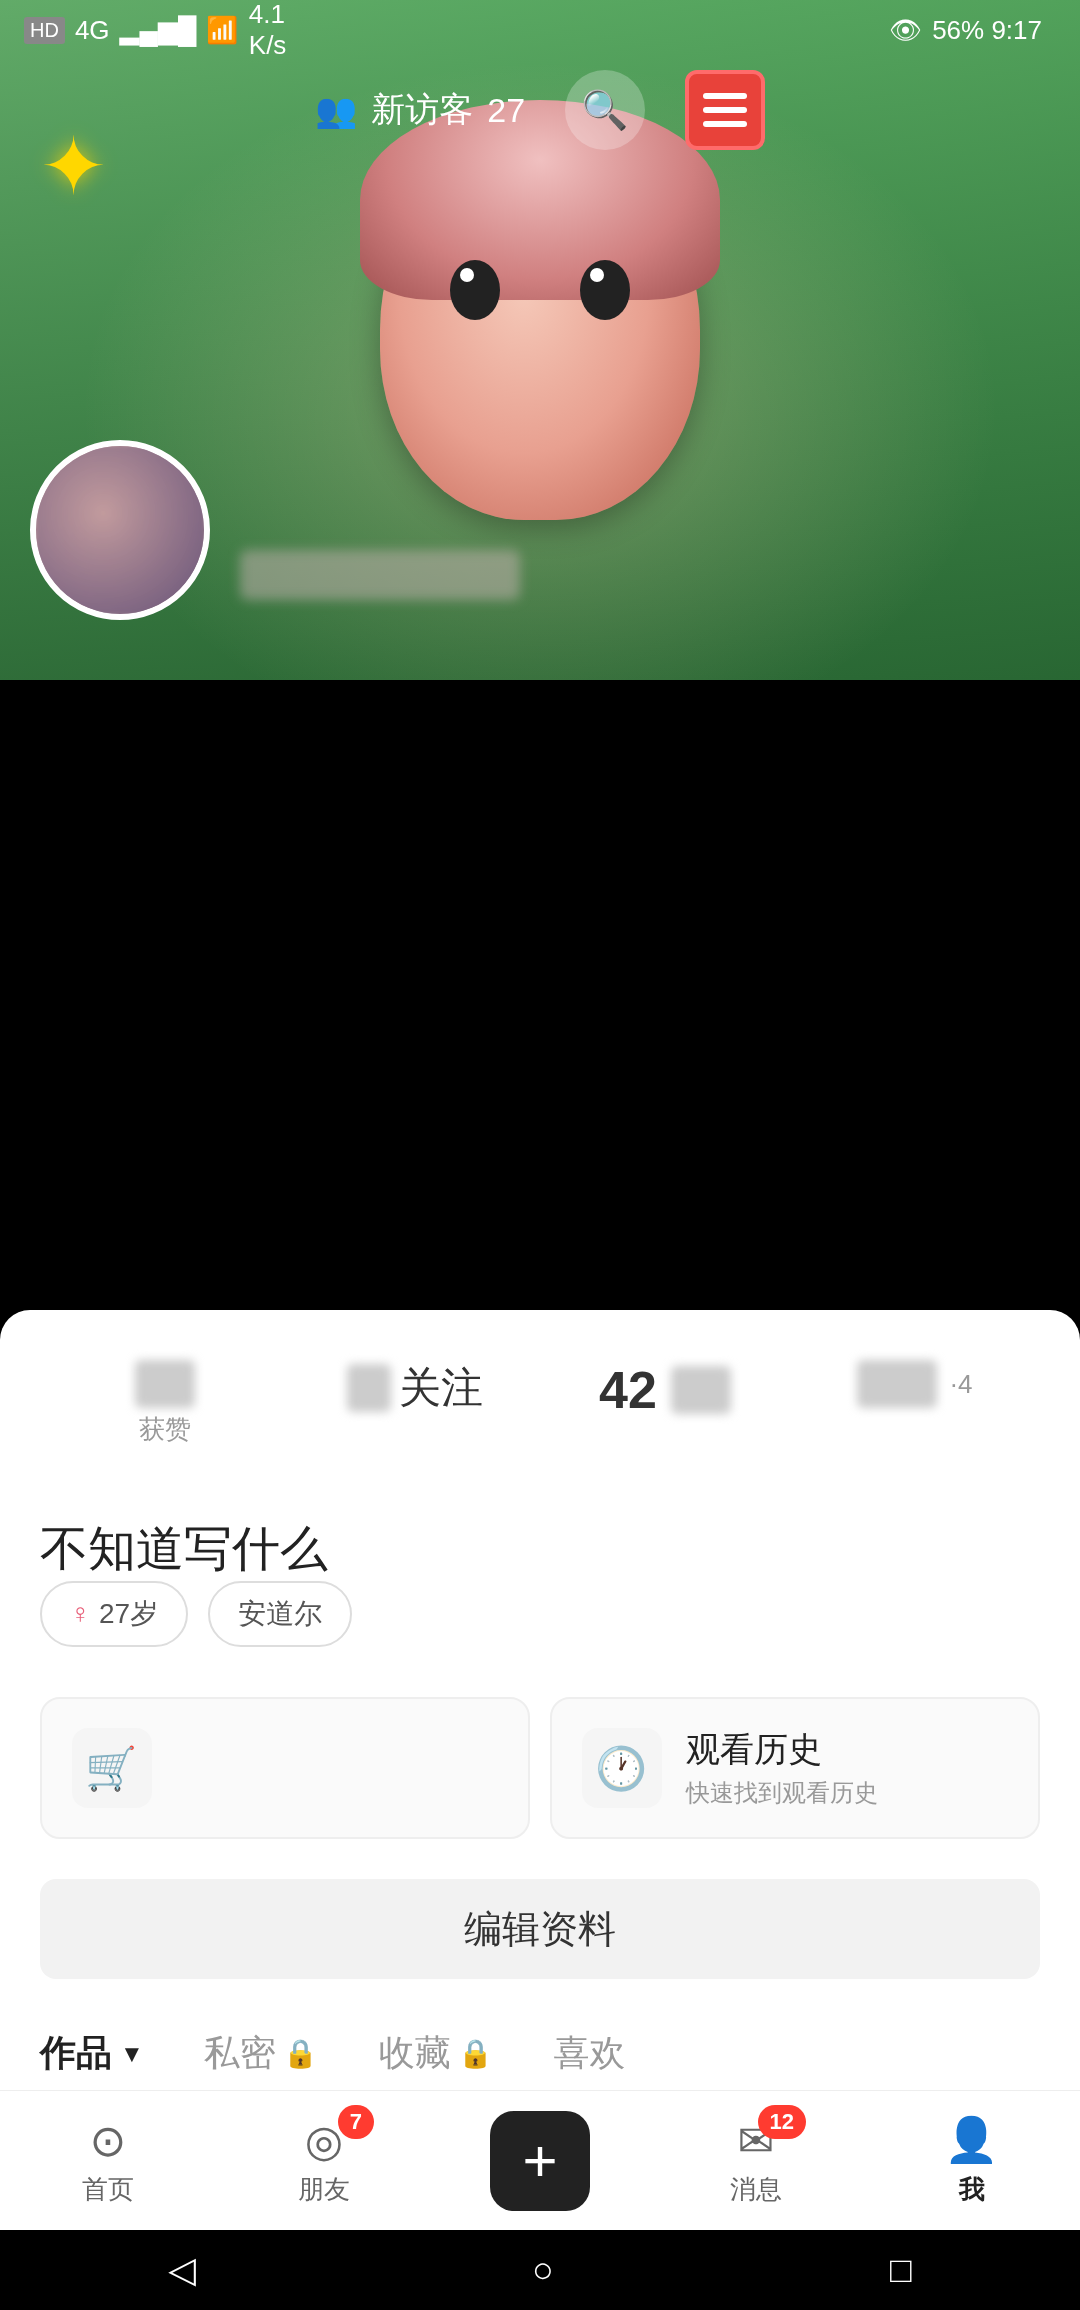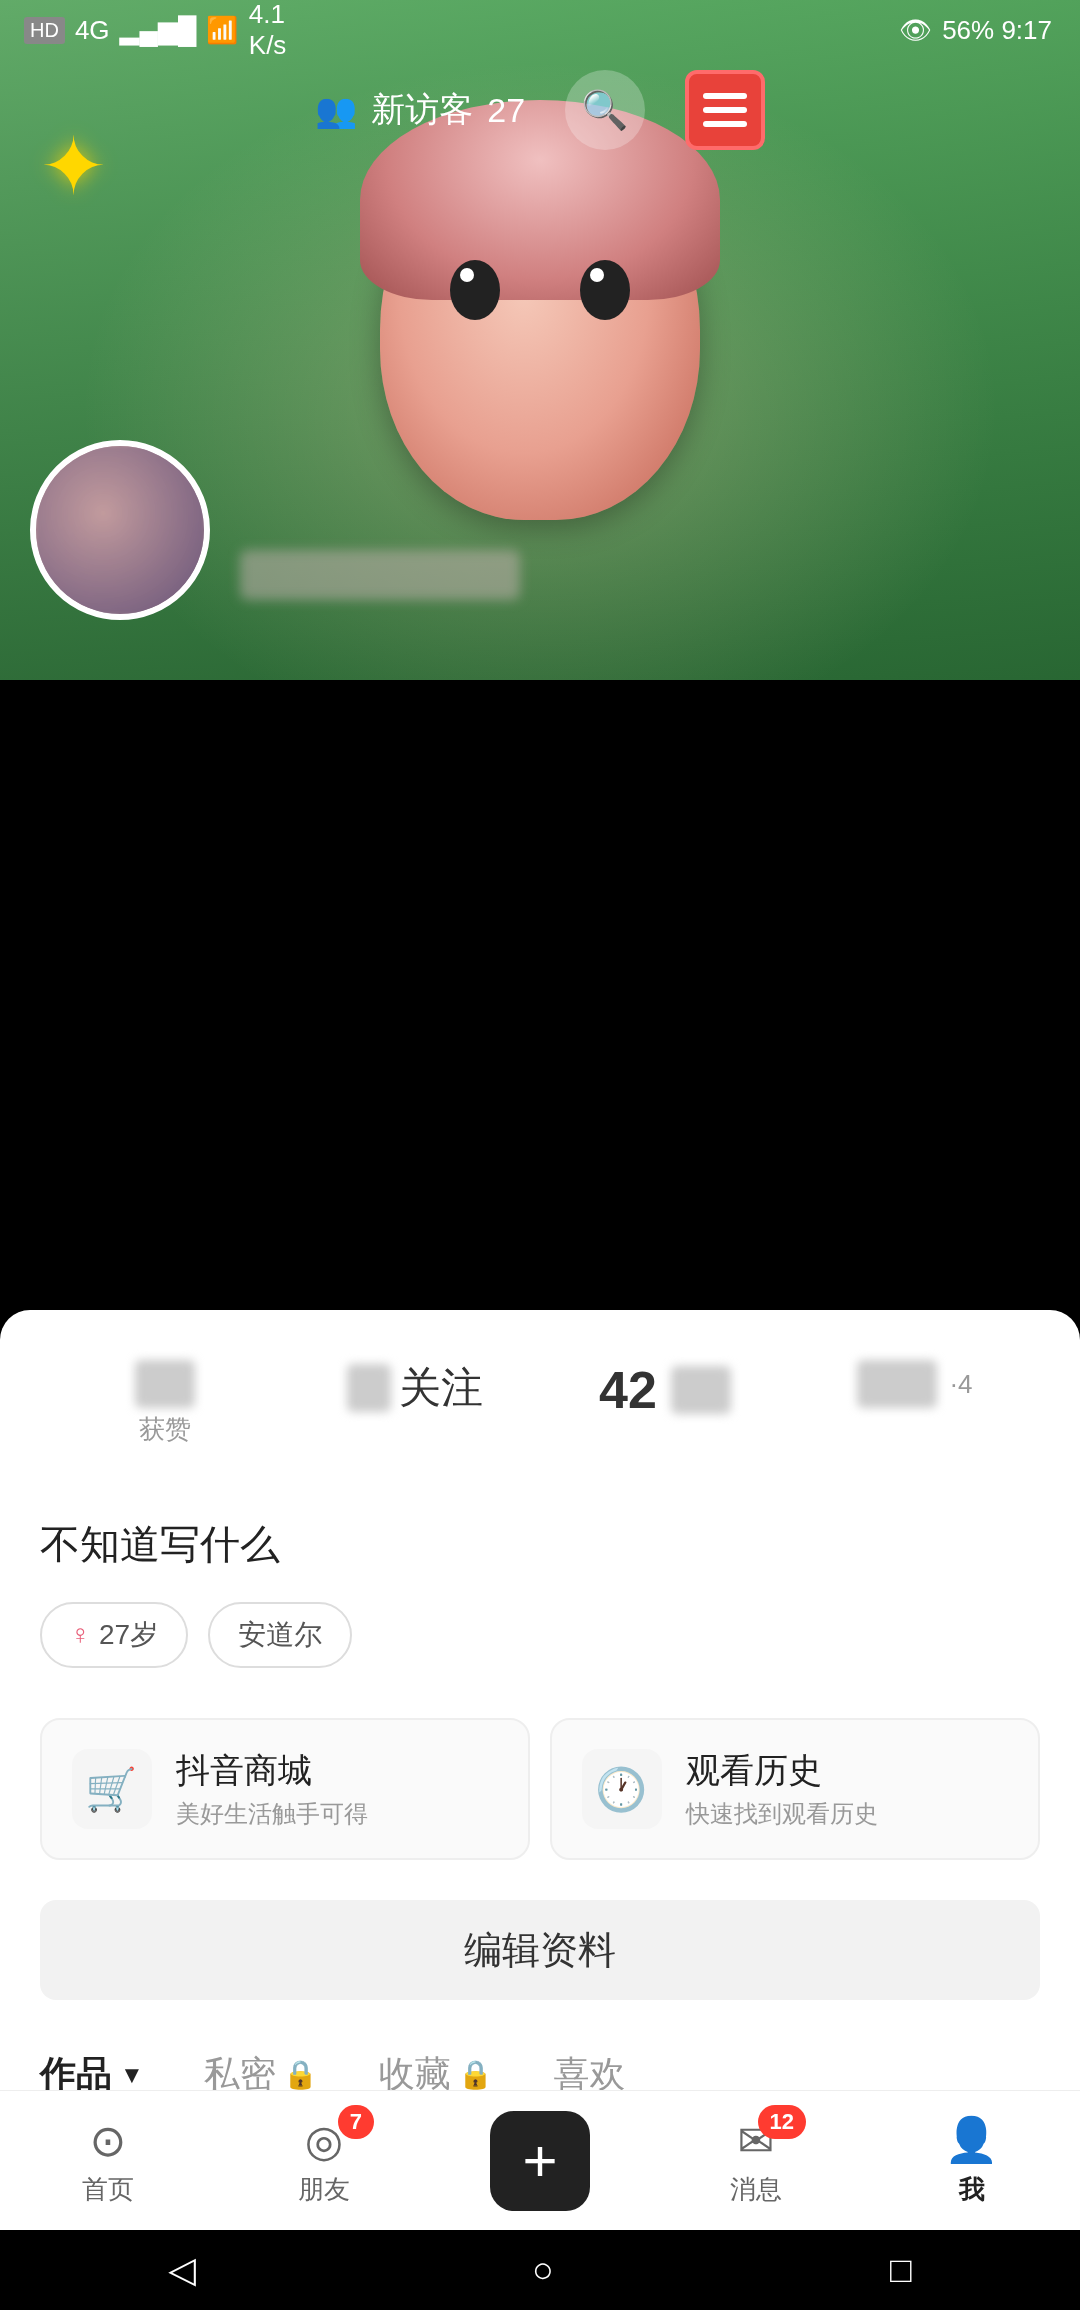--- a/index.html
+++ b/index.html
@@ -9,21 +9,21 @@
       min-height: 2310px;
       font-family: 'PingFang SC', 'Hiragino Sans GB', 'Microsoft YaHei', sans-serif;
       background: #000;
       position: relative;
       overflow-x: hidden;
     }
 
     
     .status-bar {
       position: absolute;
-      top: 0; left: 0; right: 4px;
+      top: 0; left: 0; right: 14px;
       height: 60px;
       background: transparent;
       display: flex;
       justify-content: space-between;
       align-items: center;
       padding: 0 24px;
       z-index: 100;
       color: #fff;
       font-size: 26px;
     }
@@ -184,24 +184,23 @@
     }
     .stat-label {
       font-size: 26px;
       color: #999;
       display: block;
       margin-top: 4px;
     }
 
     
     .bio-text {
-      font-size: 40px;
+      font-size: 48px;
       color: #222;
       font-weight: 500;
-      margin-bottom: 30px;
     }
 
     
     .tags-row {
       display: flex;
       gap: 20px;
       flex-wrap: wrap;
       margin-bottom: 50px;
     }
     .tag {
@@ -572,24 +571,20 @@
       <span>27岁</span>
     </div>
     <div class="tag">
       <span>安道尔</span>
     </div>
   </div>
 
   <div class="quick-actions">
     <div class="quick-action-card">
       <div class="qa-icon">🛒</div>
-      <div class="qa-text">
-        <div class="qa-title">抖音商城</div>
-        <div class="qa-subtitle">美好生活触手可得</div>
-      </div>
     </div>
     <div class="quick-action-card">
       <div class="qa-icon">🕐</div>
       <div class="qa-text">
         <div class="qa-title">观看历史</div>
         <div class="qa-subtitle">快速找到观看历史</div>
       </div>
     </div>
   </div>
 

